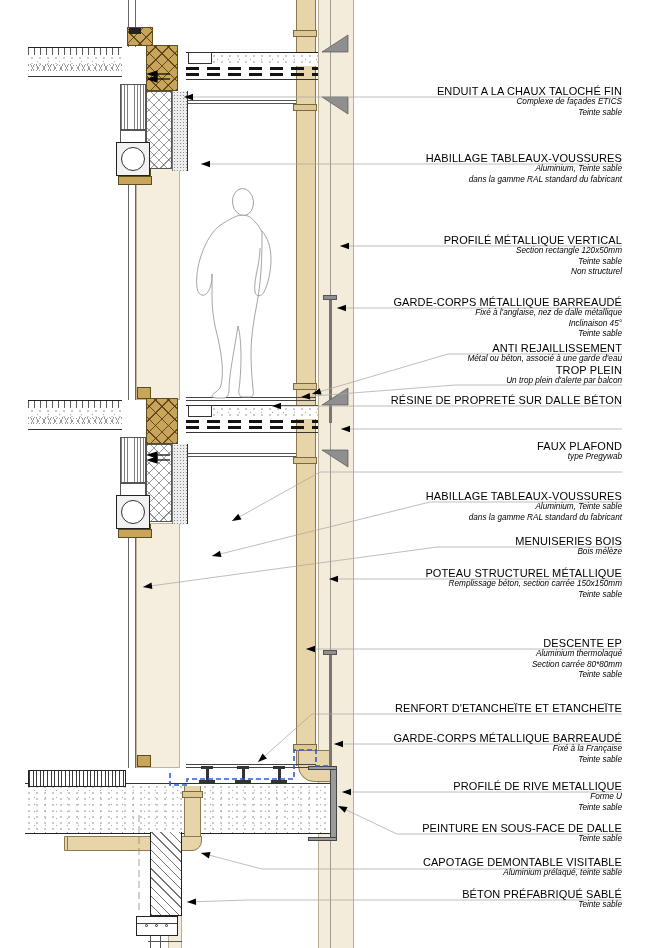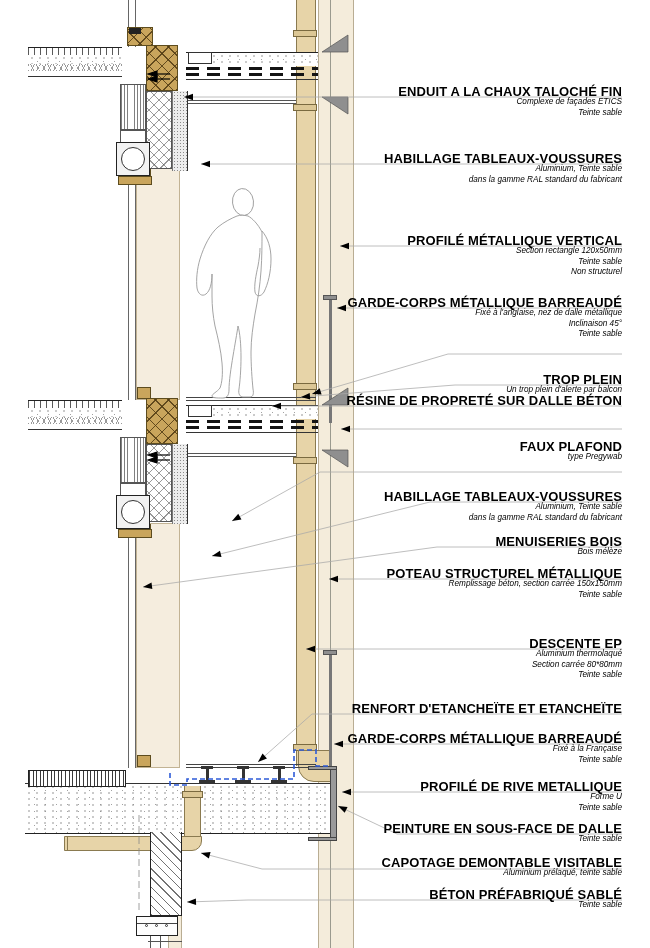--- a/index.html
+++ b/index.html
@@ -29,21 +29,21 @@
   
   .etics{background-color:#ededed;background-image:radial-gradient(circle,#8a8a8a .5px,transparent .6px);
          background-size:3px 3px;border-right:1.2px solid #333;border-left:.7px solid #777;}
   .woodX{background-color:#c9a55c;
          background-image:repeating-linear-gradient(45deg,rgba(80,58,18,.85) 0 1px,transparent 1px 9px),
                           repeating-linear-gradient(-45deg,rgba(80,58,18,.85) 0 1px,transparent 1px 9px);
          border:1px solid #5d4c1e;box-sizing:border-box;}
   .panel{background:#f5edde;border:1px solid #c2b394;box-sizing:border-box;}
   .tanblk{background:#c9a55c;border:1px solid #5d4c1e;box-sizing:border-box;}
   .lbl{position:absolute;right:28px;text-align:right;color:#000;}
-  .lbl .t{font-weight:bold;font-size:13px;line-height:11px;letter-spacing:.1px;white-space:nowrap;}
+  .lbl .t{font-weight:normal;font-size:11px;line-height:11px;letter-spacing:.1px;white-space:nowrap;}
   .lbl .s{font-style:italic;font-size:8.2px;line-height:10.5px;white-space:nowrap;}
   svg{position:absolute;left:0;top:0;}
 </style>
 </head>
 <body>
 
 <div id="canvas">
 
   <div class="abs" style="left:318px;top:0;width:34px;height:948px;background:#f4ecdb;border-left:1px solid #b9ad93;border-right:1px solid #b9ad93;"></div>
   <div class="abs" style="left:330px;top:0;width:0;height:948px;border-left:.9px solid #9a9a8e;"></div>
@@ -257,21 +257,25 @@
     <div class="s">Section rectangle 120x50mm</div>
     <div class="s">Teinte sable</div>
     <div class="s">Non structurel</div>
   </div>
   <div class="lbl" style="top:297px">
     <div class="t">GARDE-CORPS MÉTALLIQUE BARREAUDÉ</div>
     <div class="s">Fixé à l'anglaise, nez de dalle métallique</div>
     <div class="s">Inclinaison 45°</div>
     <div class="s">Teinte sable</div>
   </div>
-  <div class="lbl" style="top:374px">
+  <div class="lbl" style="top:343px">
+    <div class="t">ANTI REJAILLISSEMENT</div>
+    <div class="s">Métal ou béton, associé à une garde d'eau</div>
+  </div>
+  <div class="lbl" style="top:365px">
     <div class="t">TROP PLEIN</div>
     <div class="s">Un trop plein d'alerte par balcon</div>
   </div>
   <div class="lbl" style="top:395px">
     <div class="t">RÉSINE DE PROPRETÉ SUR DALLE BÉTON</div>
   </div>
   <div class="lbl" style="top:441px">
     <div class="t">FAUX PLAFOND</div>
     <div class="s">type Pregywab</div>
   </div>

